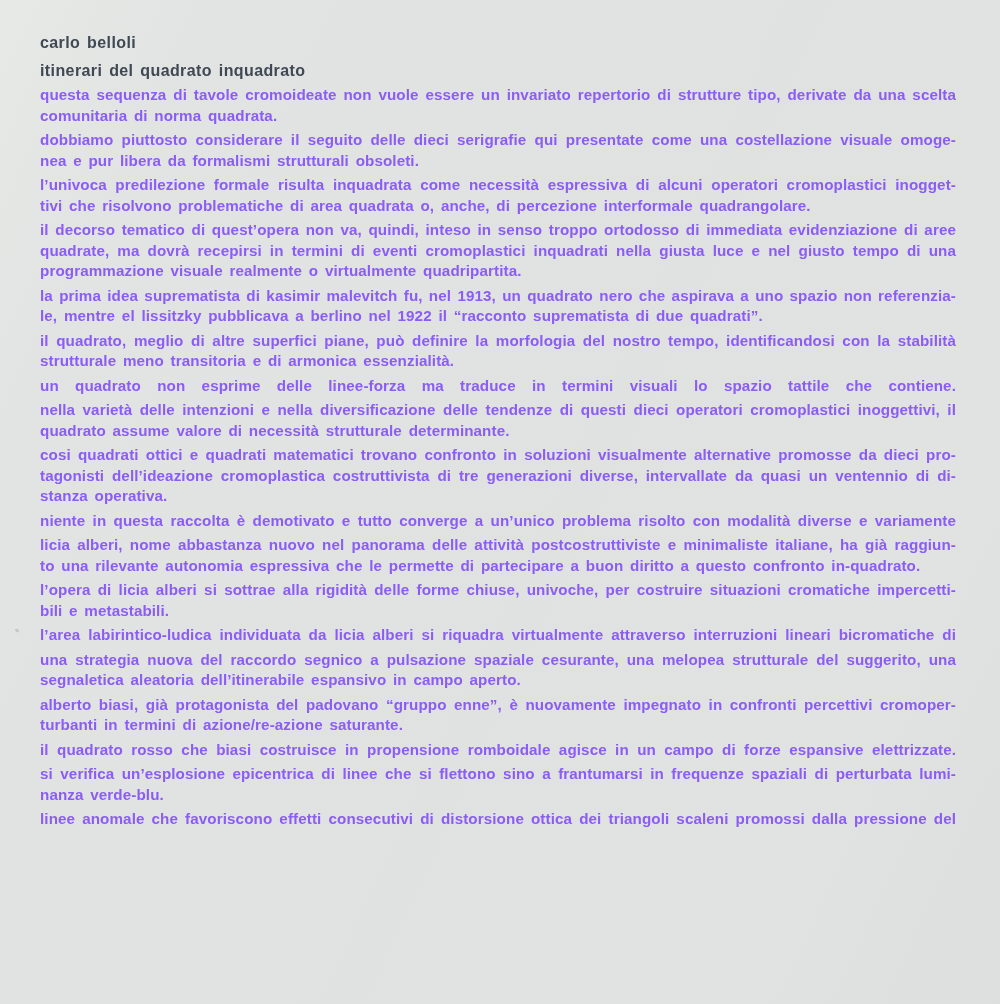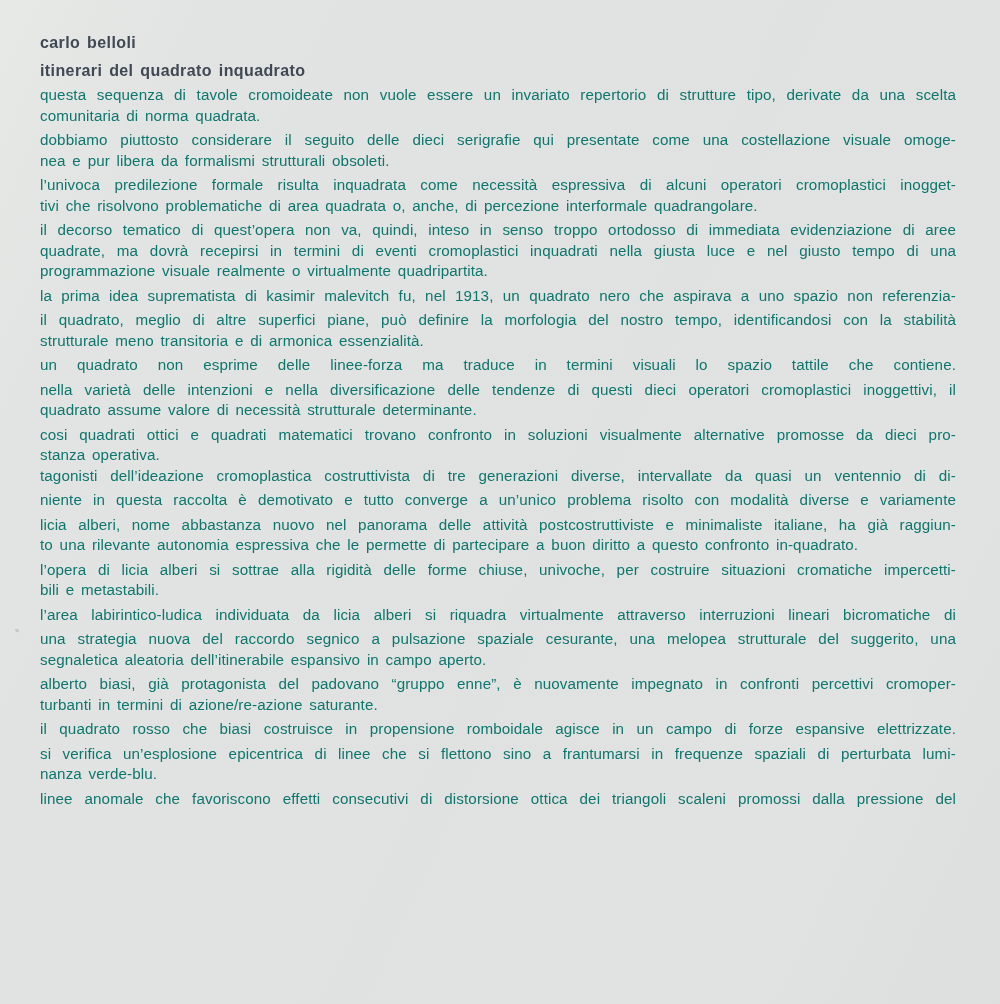--- a/index.html
+++ b/index.html
@@ -44,21 +44,22 @@
     margin: 0 0 4px 0;
   }
   .line {
     font-size: 15.2px;
     line-height: 20.5px;
     letter-spacing: 0.1px;
     word-spacing: 1px;
     white-space: nowrap;
     text-align: justify;
     text-align-last: justify;
-    color: #0f766e;
+    color: #8b5cf6;
+    font-weight: bold;
   }
   .line--end {
     text-align: center;
     text-align-last: left;
     word-spacing: 2.4px;
   }
   .scan-speck {
     position: absolute;
     left: 15px;
     top: 629px;
@@ -88,36 +89,37 @@
         <div class="line">l’univoca predilezione formale risulta inquadrata come necessità espressiva di alcuni operatori cromoplastici inogget-</div>
         <div class="line line--end">tivi che risolvono problematiche di area quadrata o, anche, di percezione interformale quadrangolare.</div>
       </div>
       <div class="para">
         <div class="line">il decorso tematico di quest’opera non va, quindi, inteso in senso troppo ortodosso di immediata evidenziazione di aree</div>
         <div class="line">quadrate, ma dovrà recepirsi in termini di eventi cromoplastici inquadrati nella giusta luce e nel giusto tempo di una</div>
         <div class="line line--end">programmazione visuale realmente o virtualmente quadripartita.</div>
       </div>
       <div class="para">
         <div class="line">la prima idea suprematista di kasimir malevitch fu, nel 1913, un quadrato nero che aspirava a uno spazio non referenzia-</div>
+        <div class="line line--end">le, mentre el lissitzky pubblicava a berlino nel 1922 il “racconto suprematista di due quadrati”.</div>
       </div>
       <div class="para">
         <div class="line">il quadrato, meglio di altre superfici piane, può definire la morfologia del nostro tempo, identificandosi con la stabilità</div>
         <div class="line line--end">strutturale meno transitoria e di armonica essenzialità.</div>
       </div>
       <div class="para">
         <div class="line">un quadrato non esprime delle linee-forza ma traduce in termini visuali lo spazio tattile che contiene.</div>
       </div>
       <div class="para">
         <div class="line">nella varietà delle intenzioni e nella diversificazione delle tendenze di questi dieci operatori cromoplastici inoggettivi, il</div>
         <div class="line line--end">quadrato assume valore di necessità strutturale determinante.</div>
       </div>
       <div class="para">
         <div class="line">cosi quadrati ottici e quadrati matematici trovano confronto in soluzioni visualmente alternative promosse da dieci pro-</div>
+        <div class="line">tagonisti dell’ideazione cromoplastica costruttivista di tre generazioni diverse, intervallate da quasi un ventennio di di-</div>
         <div class="line line--end">stanza operativa.</div>
-        <div class="line">tagonisti dell’ideazione cromoplastica costruttivista di tre generazioni diverse, intervallate da quasi un ventennio di di-</div>
       </div>
       <div class="para">
         <div class="line">niente in questa raccolta è demotivato e tutto converge a un’unico problema risolto con modalità diverse e variamente</div>
       </div>
       <div class="para">
         <div class="line">licia alberi, nome abbastanza nuovo nel panorama delle attività postcostruttiviste e minimaliste italiane, ha già raggiun-</div>
         <div class="line line--end">to una rilevante autonomia espressiva che le permette di partecipare a buon diritto a questo confronto in-quadrato.</div>
       </div>
       <div class="para">
         <div class="line">l’opera di licia alberi si sottrae alla rigidità delle forme chiuse, univoche, per costruire situazioni cromatiche impercetti-</div>

